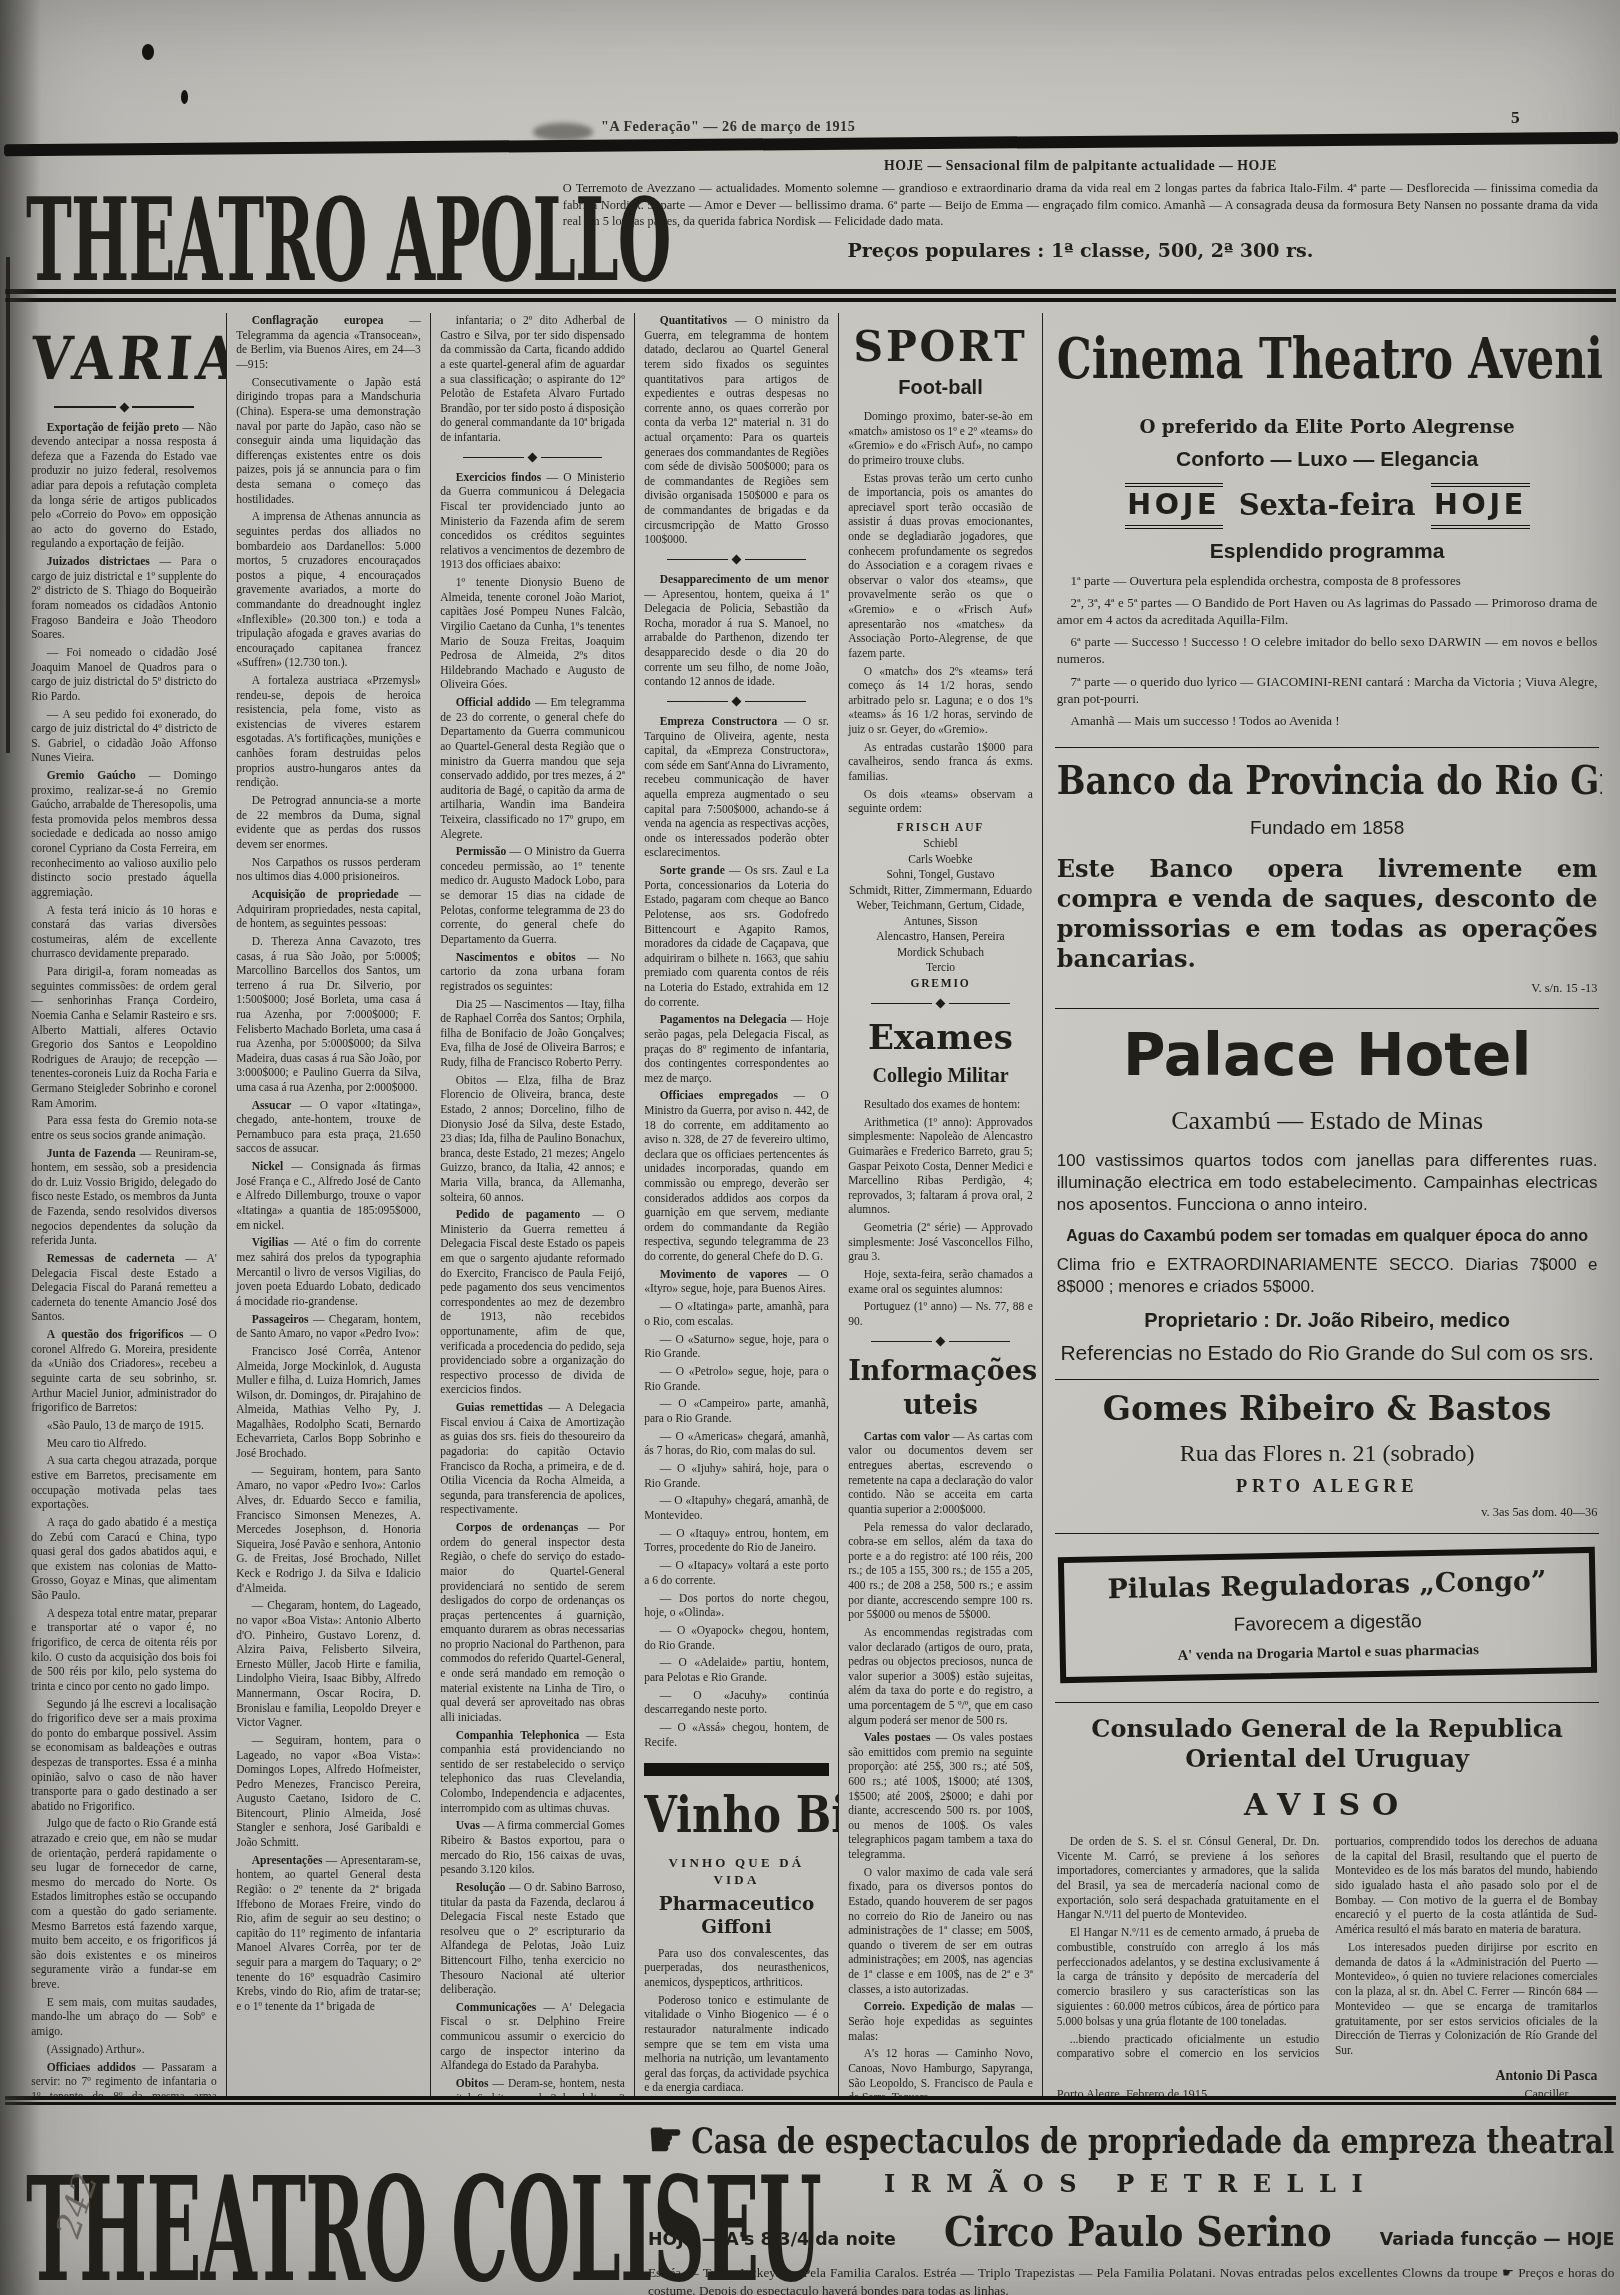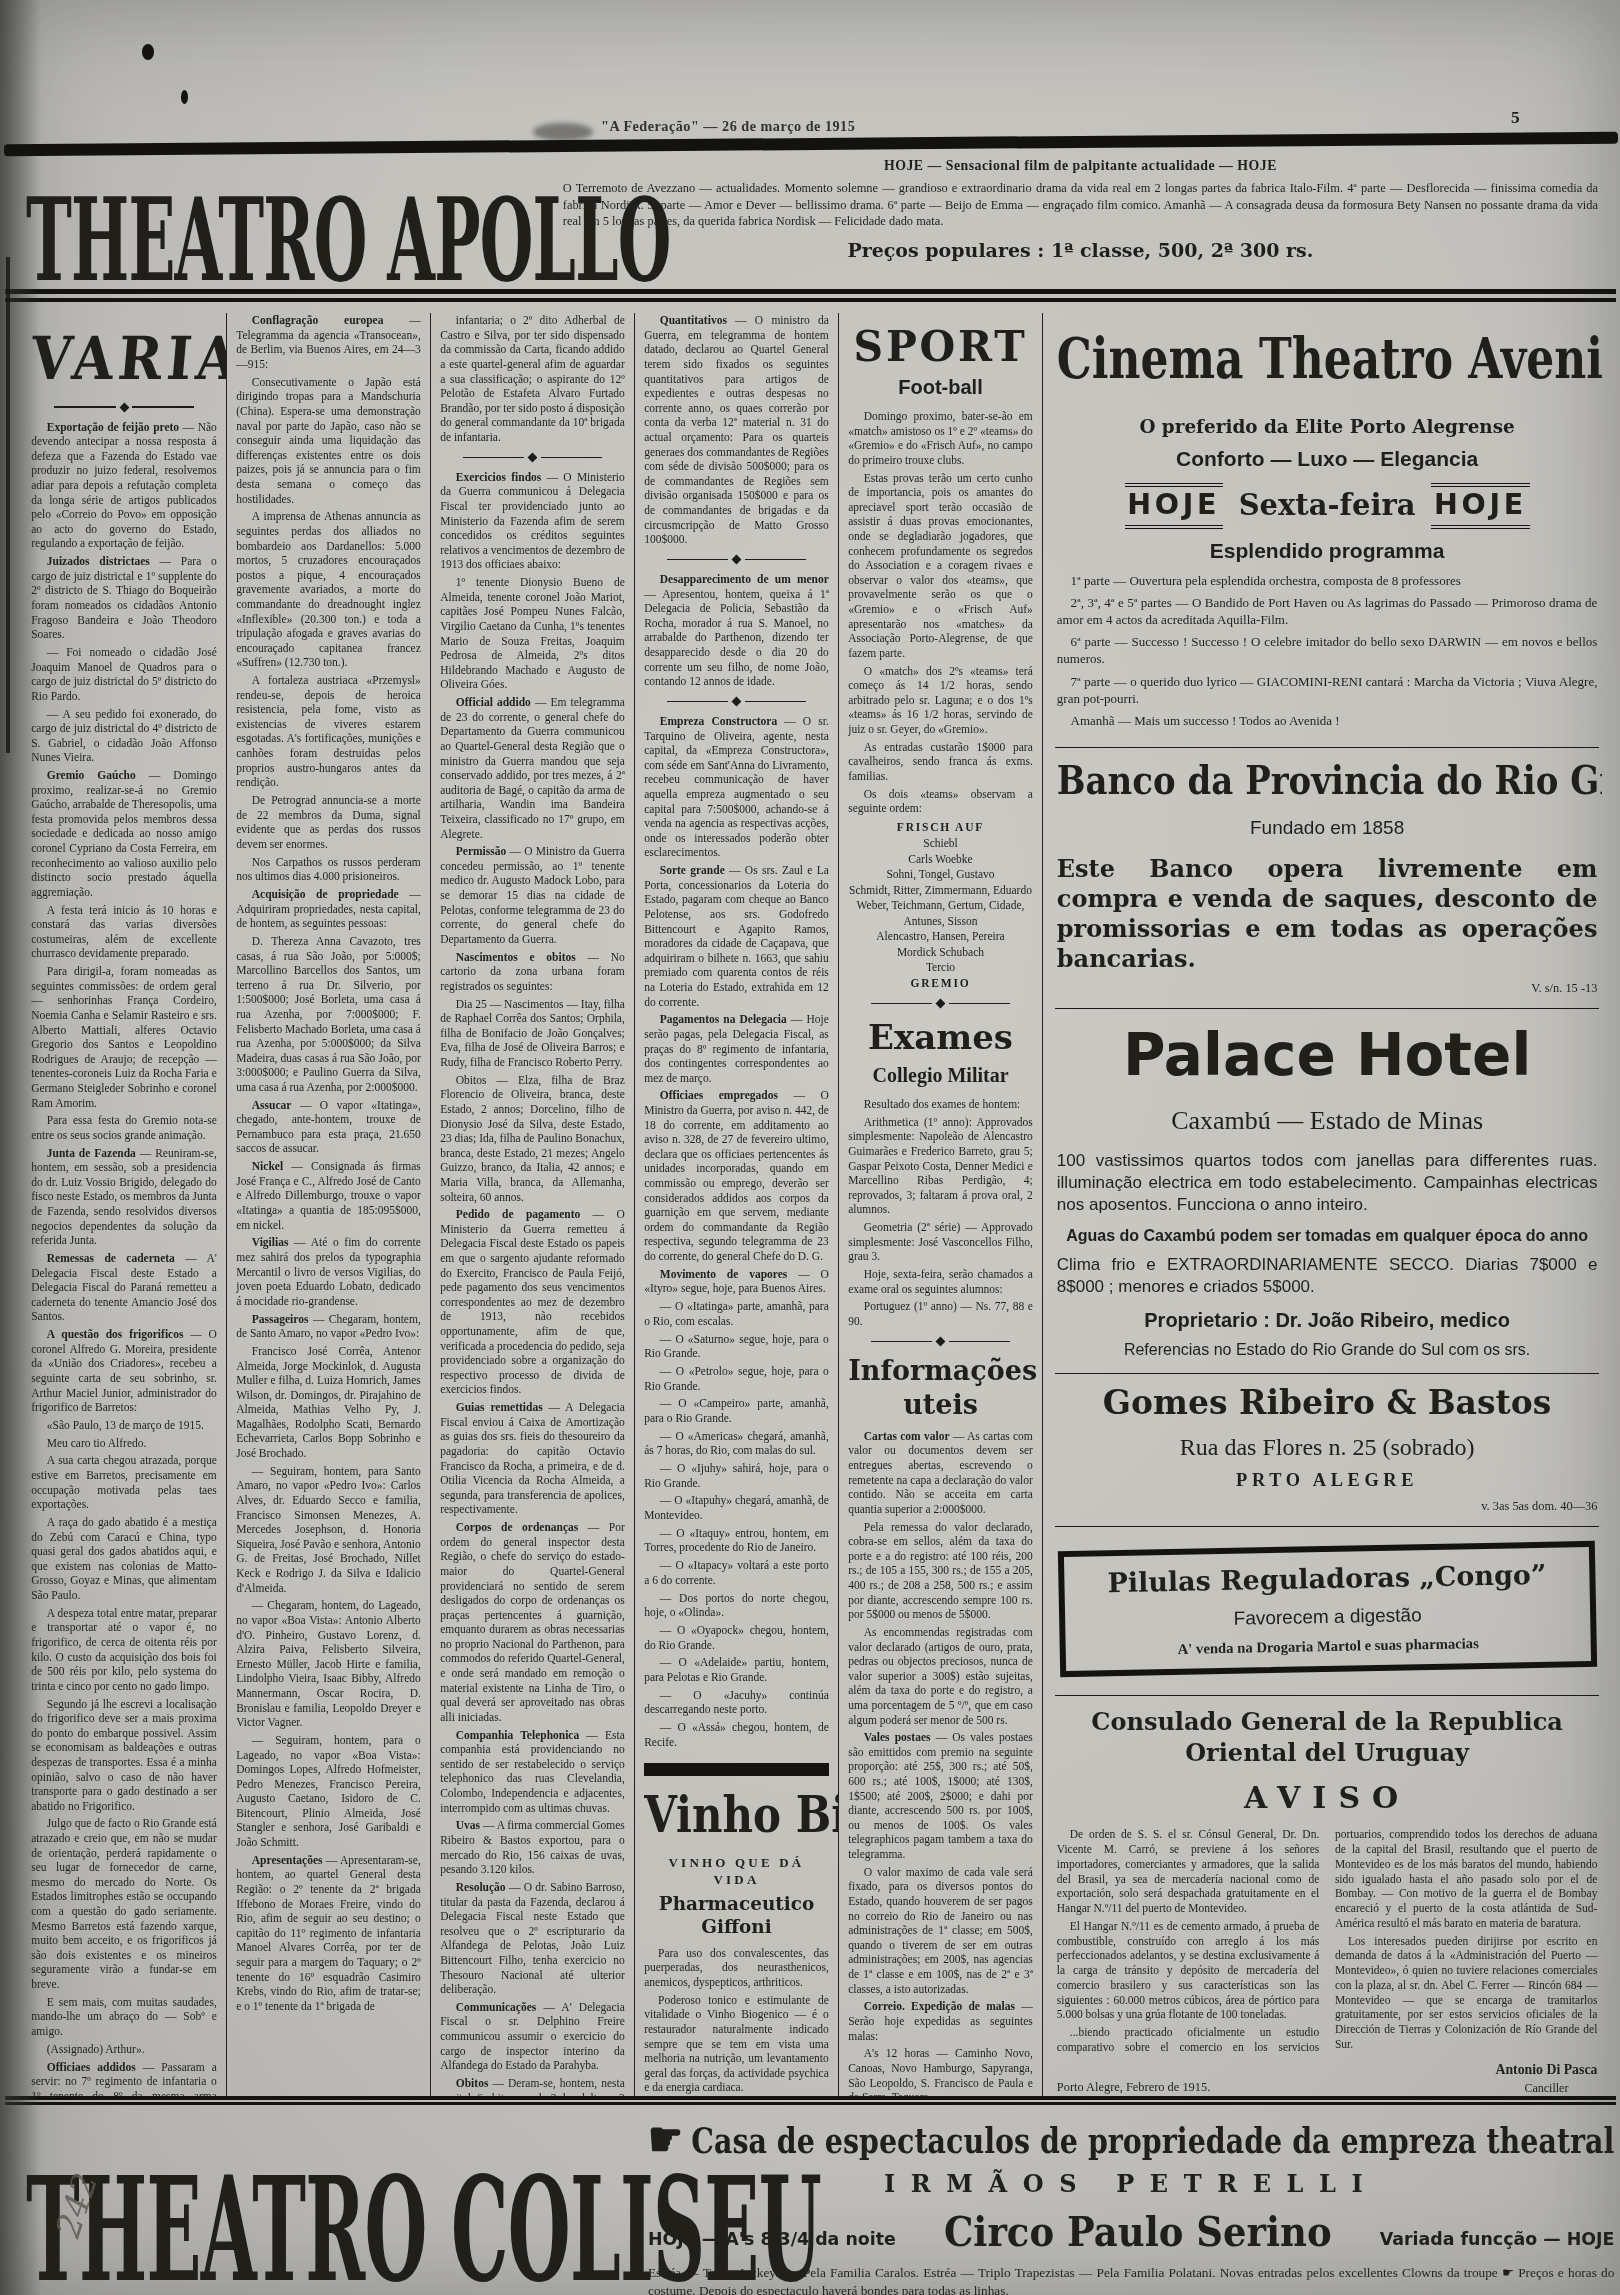--- a/index.html
+++ b/index.html
@@ -86,21 +86,21 @@
   .banco-title{font-family:"DejaVu Serif",serif;font-weight:bold;font-size:34px;text-align:center;
     transform:scaleY(1.15);margin:4.6px 0 13.8px;white-space:nowrap;}
   .banco-founded{text-align:center;font-size:19px;margin-bottom:13.8px;font-family:"Liberation Sans",sans-serif;}
   .banco-body{font-weight:bold;font-size:24px;text-align:justify;font-family:"DejaVu Serif",serif;line-height:1.25;margin:0;}
   .small-note{text-align:right;font-size:12.4px;margin-top:6.4px;}
   .palace-title{font-family:"DejaVu Sans",sans-serif;font-weight:bold;font-size:58px;text-align:center;margin:2.8px 0 12px;}
   .palace-loc{text-align:center;font-size:26px;margin-bottom:13px;}
   .palace-body{font-family:"Liberation Sans",sans-serif;font-size:17px;text-align:justify;margin:0 0 9.2px;line-height:1.3;}
   .palace-b2{font-family:"Liberation Sans",sans-serif;font-weight:bold;font-size:16px;text-align:center;margin:0 0 8.3px;}
   .palace-prop{font-family:"Liberation Sans",sans-serif;font-weight:bold;font-size:20px;text-align:center;margin:2.8px 0 7.3px;}
-  .palace-ref{font-family:"Liberation Sans",sans-serif;font-size:16px;text-align:center;margin:0;}
+  .palace-ref{font-family:"Liberation Sans",sans-serif;font-size:21px;text-align:center;margin:0;}
   .gomes-title{font-family:"DejaVu Serif",serif;font-weight:bold;font-size:33px;text-align:center;margin:1.8px 0 8.3px;white-space:nowrap;}
   .gomes-addr{text-align:center;font-size:24px;margin-bottom:6.4px;}
   .gomes-city{text-align:center;font-weight:bold;font-size:18.4px;letter-spacing:4.6px;}
   .pilulas{border:6.4px solid #141310;transform:rotate(-1.1deg);padding:10px 8.3px;margin:12px 1.8px;text-align:center;}
   .pil-title{font-family:"DejaVu Serif",serif;font-weight:bold;font-size:27px;margin-bottom:8.3px;white-space:nowrap;}
   .pil-l1{font-family:"Liberation Sans",sans-serif;font-size:19px;margin-bottom:8.3px;}
   .pil-l2{font-weight:bold;font-size:14.7px;}
   .cons-title{font-family:"DejaVu Serif",serif;font-weight:bold;font-size:24px;text-align:center;margin:4.6px 0 11px;}
   .cons-aviso{font-family:"DejaVu Serif",serif;font-weight:bold;font-size:30px;letter-spacing:12px;text-align:center;margin-bottom:10px;}
   .cons-cols{column-count:2;column-gap:15.6px;font-size:11.5px;line-height:1.28;}
@@ -341,21 +341,21 @@
         <div class="palace-loc">Caxambú — Estado de Minas</div>
         <p class="palace-body">100 vastissimos quartos todos com janellas para differentes ruas. illuminação electrica em todo estabelecimento. Campainhas electricas nos aposentos. Funcciona o anno inteiro.</p>
         <p class="palace-b2">Aguas do Caxambú podem ser tomadas em qualquer época do anno</p>
         <p class="palace-body">Clima frio e EXTRAORDINARIAMENTE SECCO. Diarias 7$000 e 8$000 ; menores e criados 5$000.</p>
         <div class="palace-prop">Proprietario : Dr. João Ribeiro, medico</div>
         <p class="palace-ref">Referencias no Estado do Rio Grande do Sul com os srs.</p>
       </section>
 
       <section>
         <div class="gomes-title">Gomes Ribeiro &amp; Bastos</div>
-        <div class="gomes-addr">Rua das Flores n. 25 (sobrado)</div>
+        <div class="gomes-addr">Rua das Flores n. 21 (sobrado)</div>
         <div class="gomes-city">PRTO ALEGRE</div>
         <div class="small-note">v. 3as 5as dom. 40—36</div>
       </section>
 
       <section>
         <div class="pilulas">
           <div class="pil-title">Pilulas Reguladoras „Congo”</div>
           <div class="pil-l1">Favorecem a digestão</div>
           <div class="pil-l2">A' venda na Drogaria Martol e suas pharmacias</div>
         </div>

